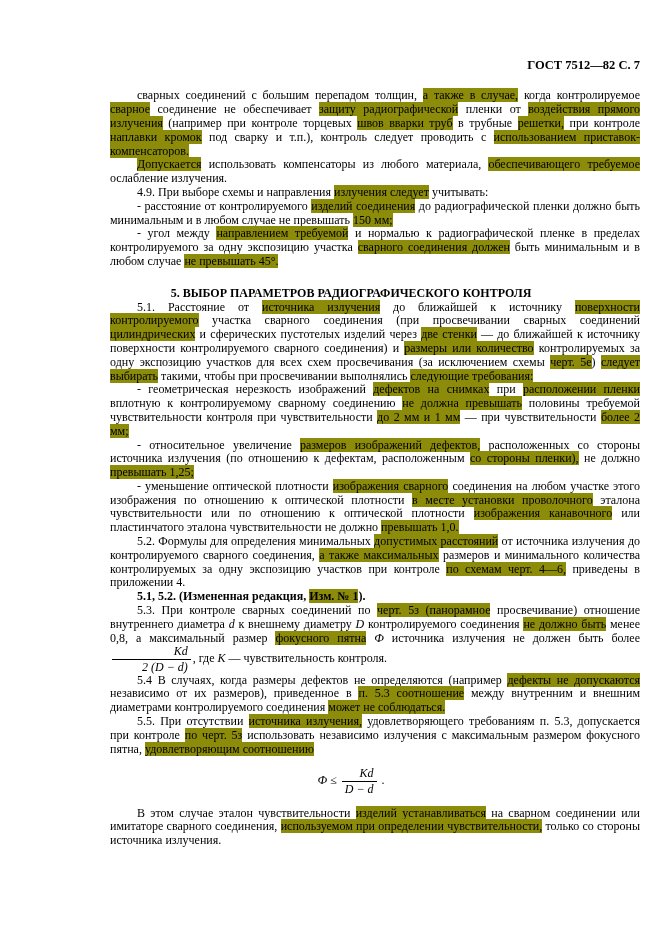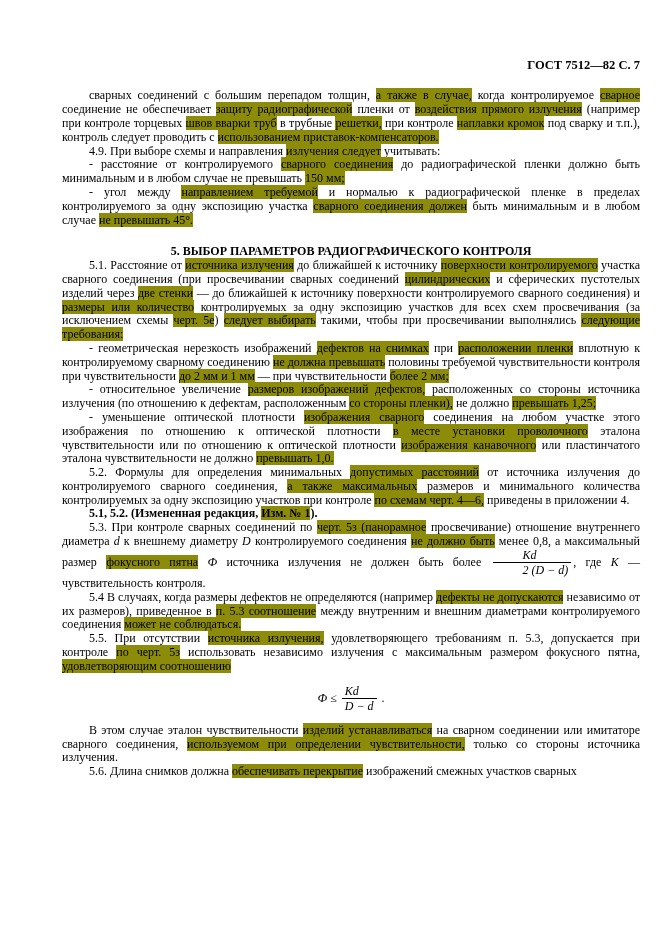--- a/index.html
+++ b/index.html
@@ -17,62 +17,63 @@
   }
   .header{
     text-align:right;
     font-weight:bold;
     font-size:12.5px;
     margin-bottom:17px;
   }
   .para{
     text-align:justify;
     text-indent:27px;
+    margin-left:48px;
   }
   .heading{
     text-align:center;
     font-weight:bold;
     text-indent:0;
     margin:18px 0 0 0;
   }
   .formula{
     text-align:center;
     text-indent:0;
     margin:11px 0 11px 0;
   }
   .b{font-weight:bold;}
   .i{font-style:italic;}
   .hl{background:var(--hl,#8c8c0a);}
   .frac{
     display:inline-block;
     vertical-align:middle;
-    text-align:left;
+    text-align:right;
     line-height:1.05;
     margin:0 2px;
   }
   .frac .num{display:block;border-bottom:1px solid #000;padding:0 3px 1px 3px;}
   .frac .den{display:block;padding:1px 3px 0 3px;}
 </style>
 </head>
 <body>
 
 <div class="page">
   <div class="header">ГОСТ 7512—82 С. 7</div>
   <div id="doc-content">
       <div class="para"><span>сварных соединений с большим перепадом толщин, </span><span class="hl">а также в случае,</span><span> когда контролируемое </span><span class="hl">сварное</span><span> соединение не обеспечивает </span><span class="hl">защиту радиографической</span><span> пленки от </span><span class="hl">воздействия прямого излучения</span><span> (например при контроле торцевых </span><span class="hl">швов вварки труб</span><span> в трубные </span><span class="hl">решетки,</span><span> при контроле </span><span class="hl">наплавки кромок</span><span> под сварку и т.п.), контроль следует проводить с </span><span class="hl">использованием приставок-компенсаторов.</span></div>
+      <div class="para"><span class="hl">Допускается</span><span> использовать компенсаторы из любого материала, </span><span class="hl">обеспечивающего требуемое</span><span> ослабление излучения.</span></div>
       <div class="para"><span>4.9. При выборе схемы и направления </span><span class="hl">излучения следует</span><span> учитывать:</span></div>
-      <div class="para"><span>- расстояние от контролируемого </span><span class="hl">сварного соединения</span><span> до радиографической пленки должно быть минимальным и в любом случае не превышать </span><span class="hl">150 мм;</span></div>
+      <div class="para"><span>- расстояние от контролируемого </span><span class="hl">изделий соединения</span><span> до радиографической пленки должно быть минимальным и в любом случае не превышать </span><span class="hl">150 мм;</span></div>
       <div class="para"><span>- угол между </span><span class="hl">направлением требуемой</span><span> и нормалью к радиографической пленке в пределах контролируемого за одну экспозицию участка </span><span class="hl">сварного соединения должен</span><span> быть минимальным и в любом случае </span><span class="hl">не превышать 45°.</span></div>
       <div class="para heading"><span class="b">5. ВЫБОР ПАРАМЕТРОВ РАДИОГРАФИЧЕСКОГО КОНТРОЛЯ</span></div>
       <div class="para"><span>5.1. Расстояние от </span><span class="hl">источника излучения</span><span> до ближайшей к источнику </span><span class="hl">поверхности контролируемого</span><span> участка сварного соединения (при просвечивании сварных соединений </span><span class="hl">цилиндрических</span><span> и сферических пустотелых изделий через </span><span class="hl">две стенки</span><span> — до ближайшей к источнику поверхности контролируемого сварного соединения) и </span><span class="hl">размеры или количество</span><span> контролируемых за одну экспозицию участков для всех схем просвечивания (за исключением схемы </span><span class="hl">черт. 5е</span><span>) </span><span class="hl">следует выбирать</span><span> такими, чтобы при просвечивании выполнялись </span><span class="hl">следующие требования:</span></div>
       <div class="para"><span>- геометрическая нерезкость изображений </span><span class="hl">дефектов на снимках</span><span> при </span><span class="hl">расположении пленки</span><span> вплотную к контролируемому сварному соединению </span><span class="hl">не должна превышать</span><span> половины требуемой чувствительности контроля при чувствительности </span><span class="hl">до 2 мм и 1 мм</span><span> — при чувствительности </span><span class="hl">более 2 мм;</span></div>
       <div class="para"><span>- относительное увеличение </span><span class="hl">размеров изображений дефектов,</span><span> расположенных со стороны источника излучения (по отношению к дефектам, расположенным </span><span class="hl">со стороны пленки),</span><span> не должно </span><span class="hl">превышать 1,25;</span></div>
       <div class="para"><span>- уменьшение оптической плотности </span><span class="hl">изображения сварного</span><span> соединения на любом участке этого изображения по отношению к оптической плотности </span><span class="hl">в месте установки проволочного</span><span> эталона чувствительности или по отношению к оптической плотности </span><span class="hl">изображения канавочного</span><span> или пластинчатого эталона чувствительности не должно </span><span class="hl">превышать 1,0.</span></div>
       <div class="para"><span>5.2. Формулы для определения минимальных </span><span class="hl">допустимых расстояний</span><span> от источника излучения до контролируемого сварного соединения, </span><span class="hl">а также максимальных</span><span> размеров и минимального количества контролируемых за одну экспозицию участков при контроле </span><span class="hl">по схемам черт. 4—6,</span><span> приведены в приложении 4.</span></div>
       <div class="para"><span class="b">5.1, 5.2. (Измененная редакция, </span><span class="hl b">Изм. № 1</span><span class="b">).</span></div>
       <div class="para"><span>5.3. При контроле сварных соединений по </span><span class="hl">черт. 5з (панорамное</span><span> просвечивание) отношение внутреннего диаметра </span><span class="i">d</span><span> к внешнему диаметру </span><span class="i">D</span><span> контролируемого соединения </span><span class="hl">не должно быть</span><span> менее 0,8, а максимальный размер </span><span class="hl">фокусного пятна</span><span> </span><span class="i">Ф</span><span> источника излучения не должен быть более </span><span class="frac i"><span class="num">Kd</span><span class="den">2 (D − d)</span></span><span>, где </span><span class="i">K</span><span> — чувствительность контроля.</span></div>
       <div class="para"><span>5.4 В случаях, когда размеры дефектов не определяются (например </span><span class="hl">дефекты не допускаются</span><span> независимо от их размеров), приведенное в </span><span class="hl">п. 5.3 соотношение</span><span> между внутренним и внешним диаметрами контролируемого соединения </span><span class="hl">может не соблюдаться.</span></div>
       <div class="para"><span>5.5. При отсутствии </span><span class="hl">источника излучения,</span><span> удовлетворяющего требованиям п. 5.3, допускается при контроле </span><span class="hl">по черт. 5з</span><span> использовать независимо излучения с максимальным размером фокусного пятна, </span><span class="hl">удовлетворяющим соотношению</span></div>
       <div class="para formula"><span class="i">Ф</span><span>  ≤  </span><span class="frac i"><span class="num">Kd</span><span class="den">D − d</span></span><span> .</span></div>
       <div class="para"><span>В этом случае эталон чувствительности </span><span class="hl">изделий устанавливаться</span><span> на сварном соединении или имитаторе сварного соединения, </span><span class="hl">используемом при определении чувствительности,</span><span> только со стороны источника излучения.</span></div>
-      <div class="para"><span>5.6. Длина снимков должна </span><span class="hl">обеспечивать перекрытие</span><span> изображений смежных участков сварных</span></div>
     </div>
 </div>
 
 </body></html>

